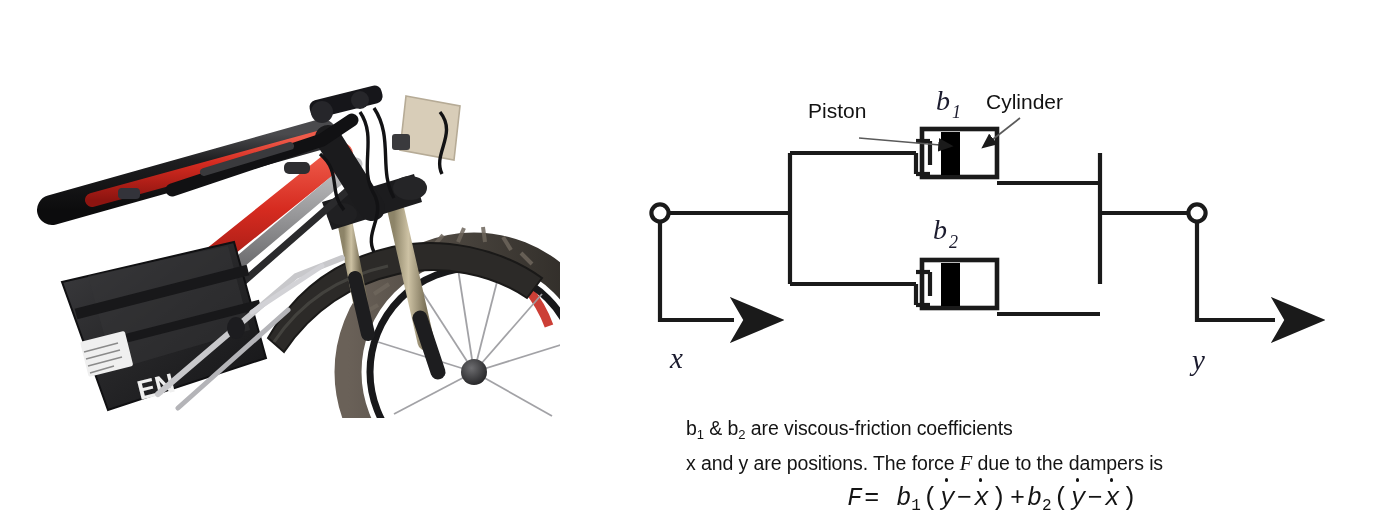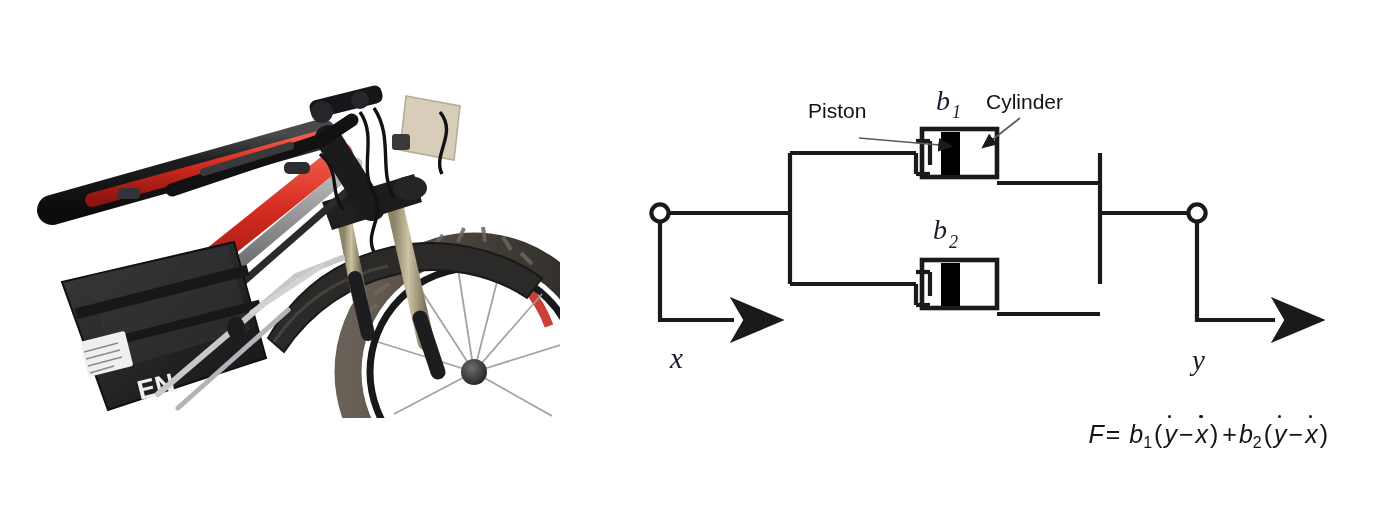--- a/index.html
+++ b/index.html
@@ -63,23 +63,23 @@
   .cap-line .mathit {
     font-family: "Liberation Serif", serif;
     font-style: italic;
     font-size: 20.5px;
   }
   #caption-line-1 { margin-left: 56px; }
   #caption-line-2 { margin-left: 56px; }
 
   #equation-line {
     margin-top: 6px;
-    text-align: right;
+    text-align: center;
     padding-left: 26px;
-    font-family: Liberation Sans, sans-serif;
+    font-family: Liberation Mono, monospace;
     font-style: italic;
     font-size: 25px;
     color: #141414;
     white-space: nowrap;
   }
   #equation-line .op {
     font-style: normal;
     padding: 0 2px;
   }
   #equation-line .sub {
@@ -356,20 +356,26 @@
       </g>
 
       <text x="40" y="306" class="lbl-math lbl-math-xy">x</text>
 
       <text x="562" y="308" class="lbl-math lbl-math-xy">y</text>
     </svg>
   </div>
 
   <div id="caption-block">
 
-
+    <div class="cap-line" id="caption-line-1">
+      <span>b</span><span class="sub">1</span><span> &amp; </span><span>b</span><span class="sub">2</span><span> are viscous-friction coefficients</span>
+    </div>
+
+    <div class="cap-line" id="caption-line-2">
+      <span>x and y are positions. The force </span><span class="mathit">F</span><span> due to the dampers is</span>
+    </div>
 
     <div id="equation-line">
       <span>F</span><span class="op">=</span>&nbsp;<span>b</span><span class="sub">1</span><span class="op">(</span><span class="dotvar">y</span><span class="op">−</span><span class="dotvar">x</span><span class="op">)</span><span class="op">+</span><span>b</span><span class="sub">2</span><span class="op">(</span><span class="dotvar">y</span><span class="op">−</span><span class="dotvar">x</span><span class="op">)</span>
     </div>
   </div>
 
 </div>
 
 </body></html>

